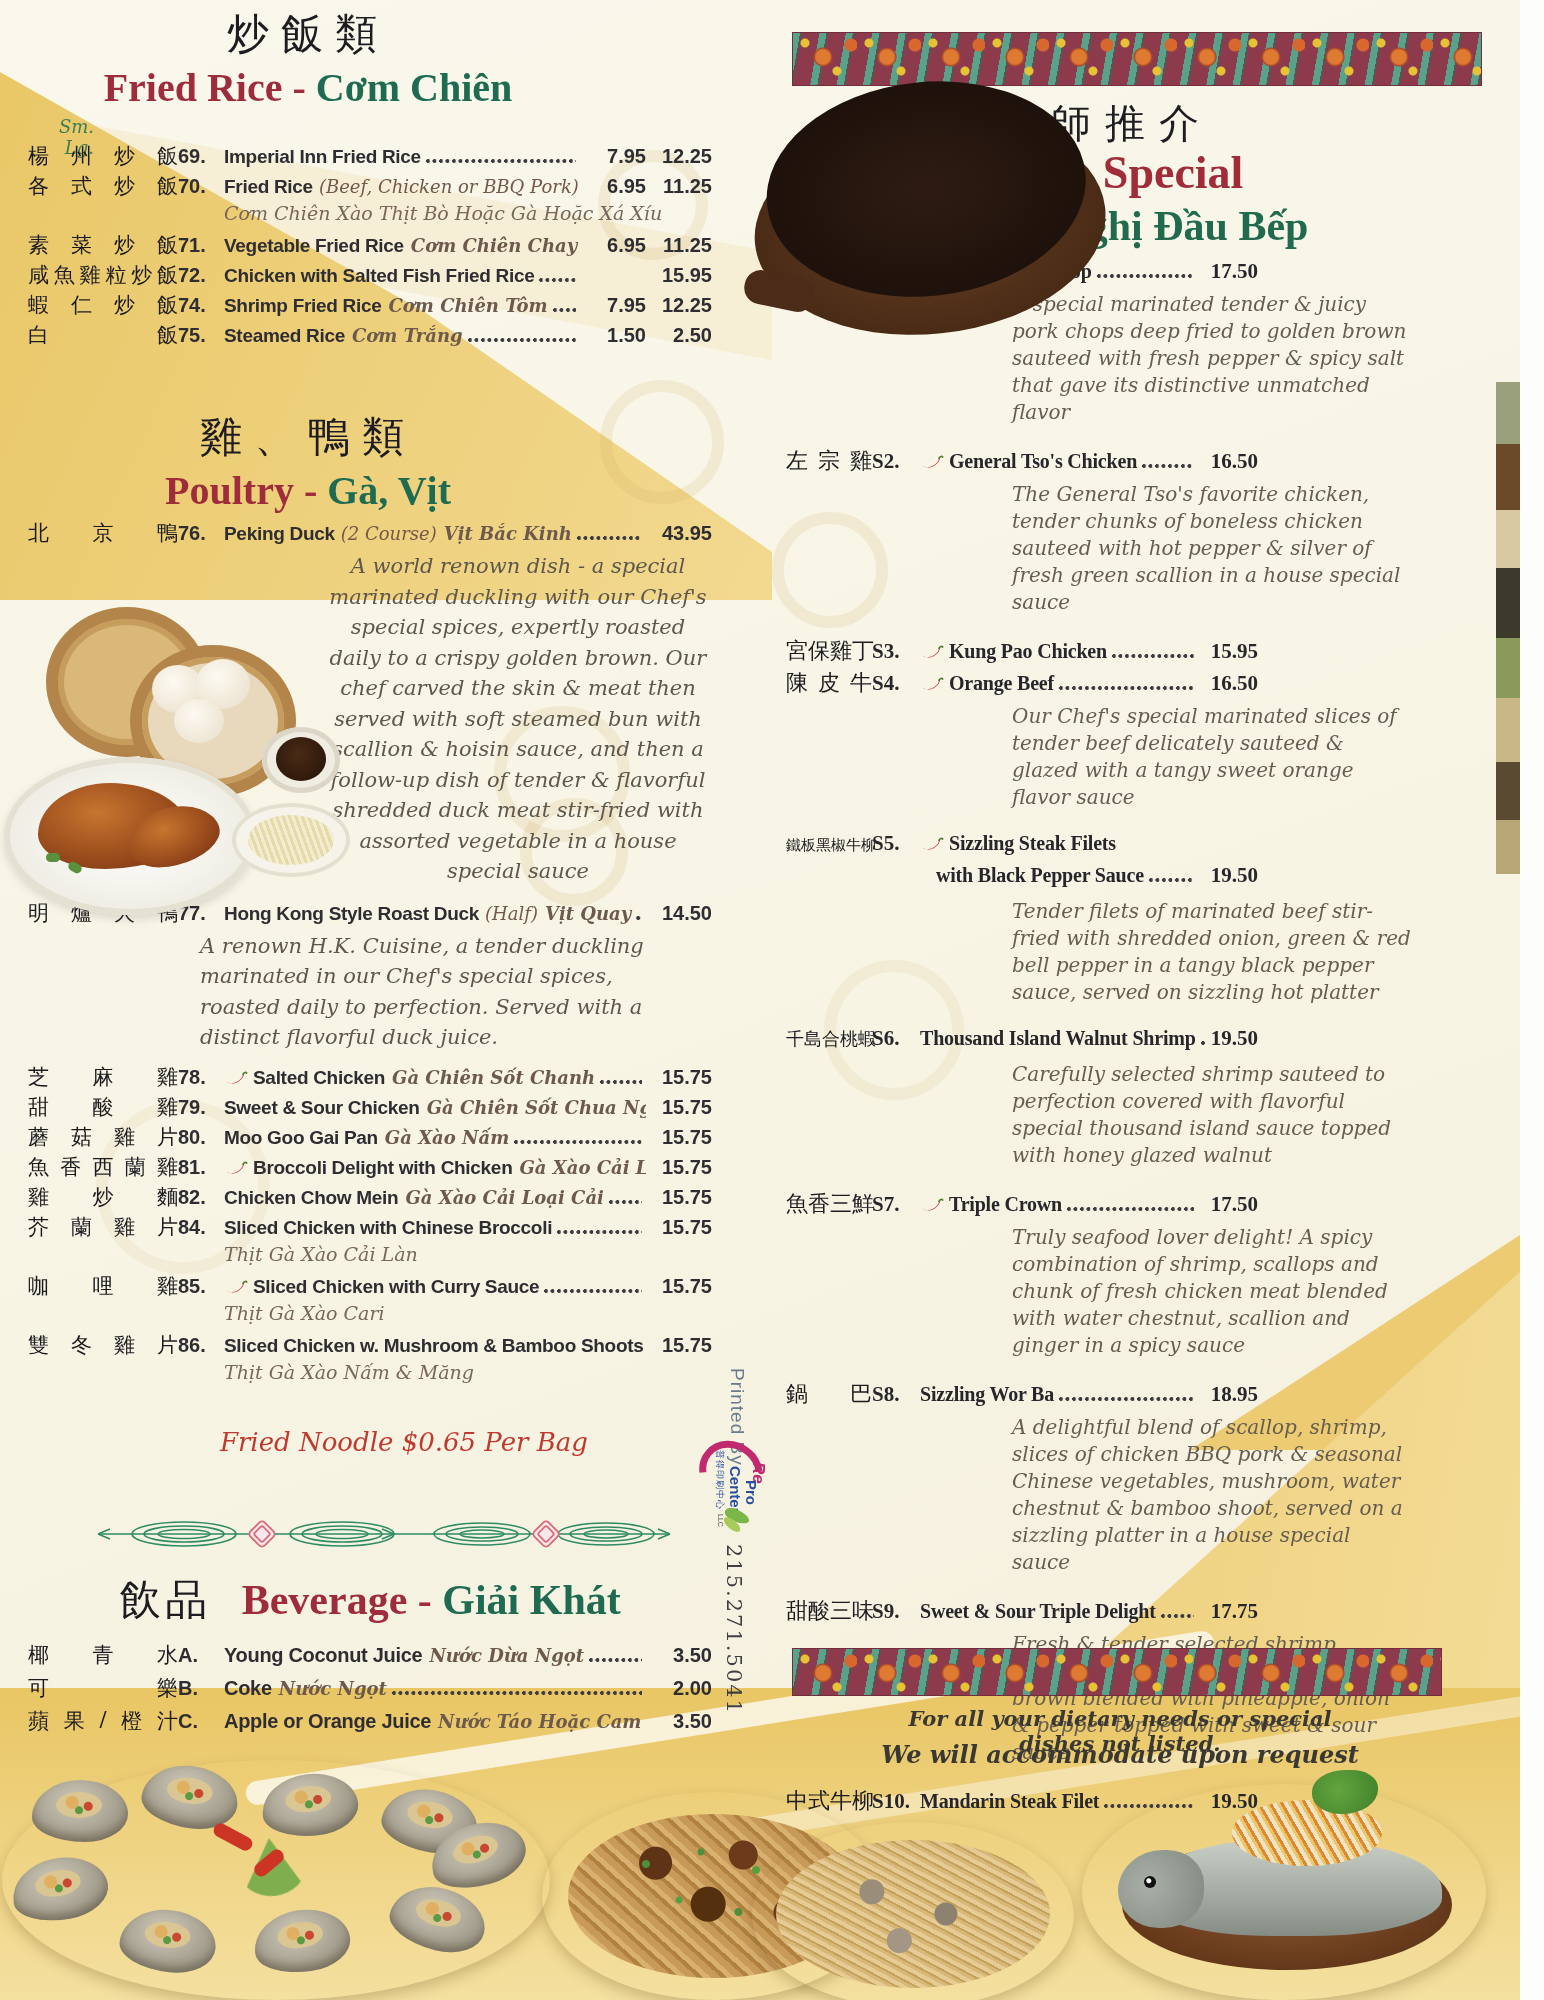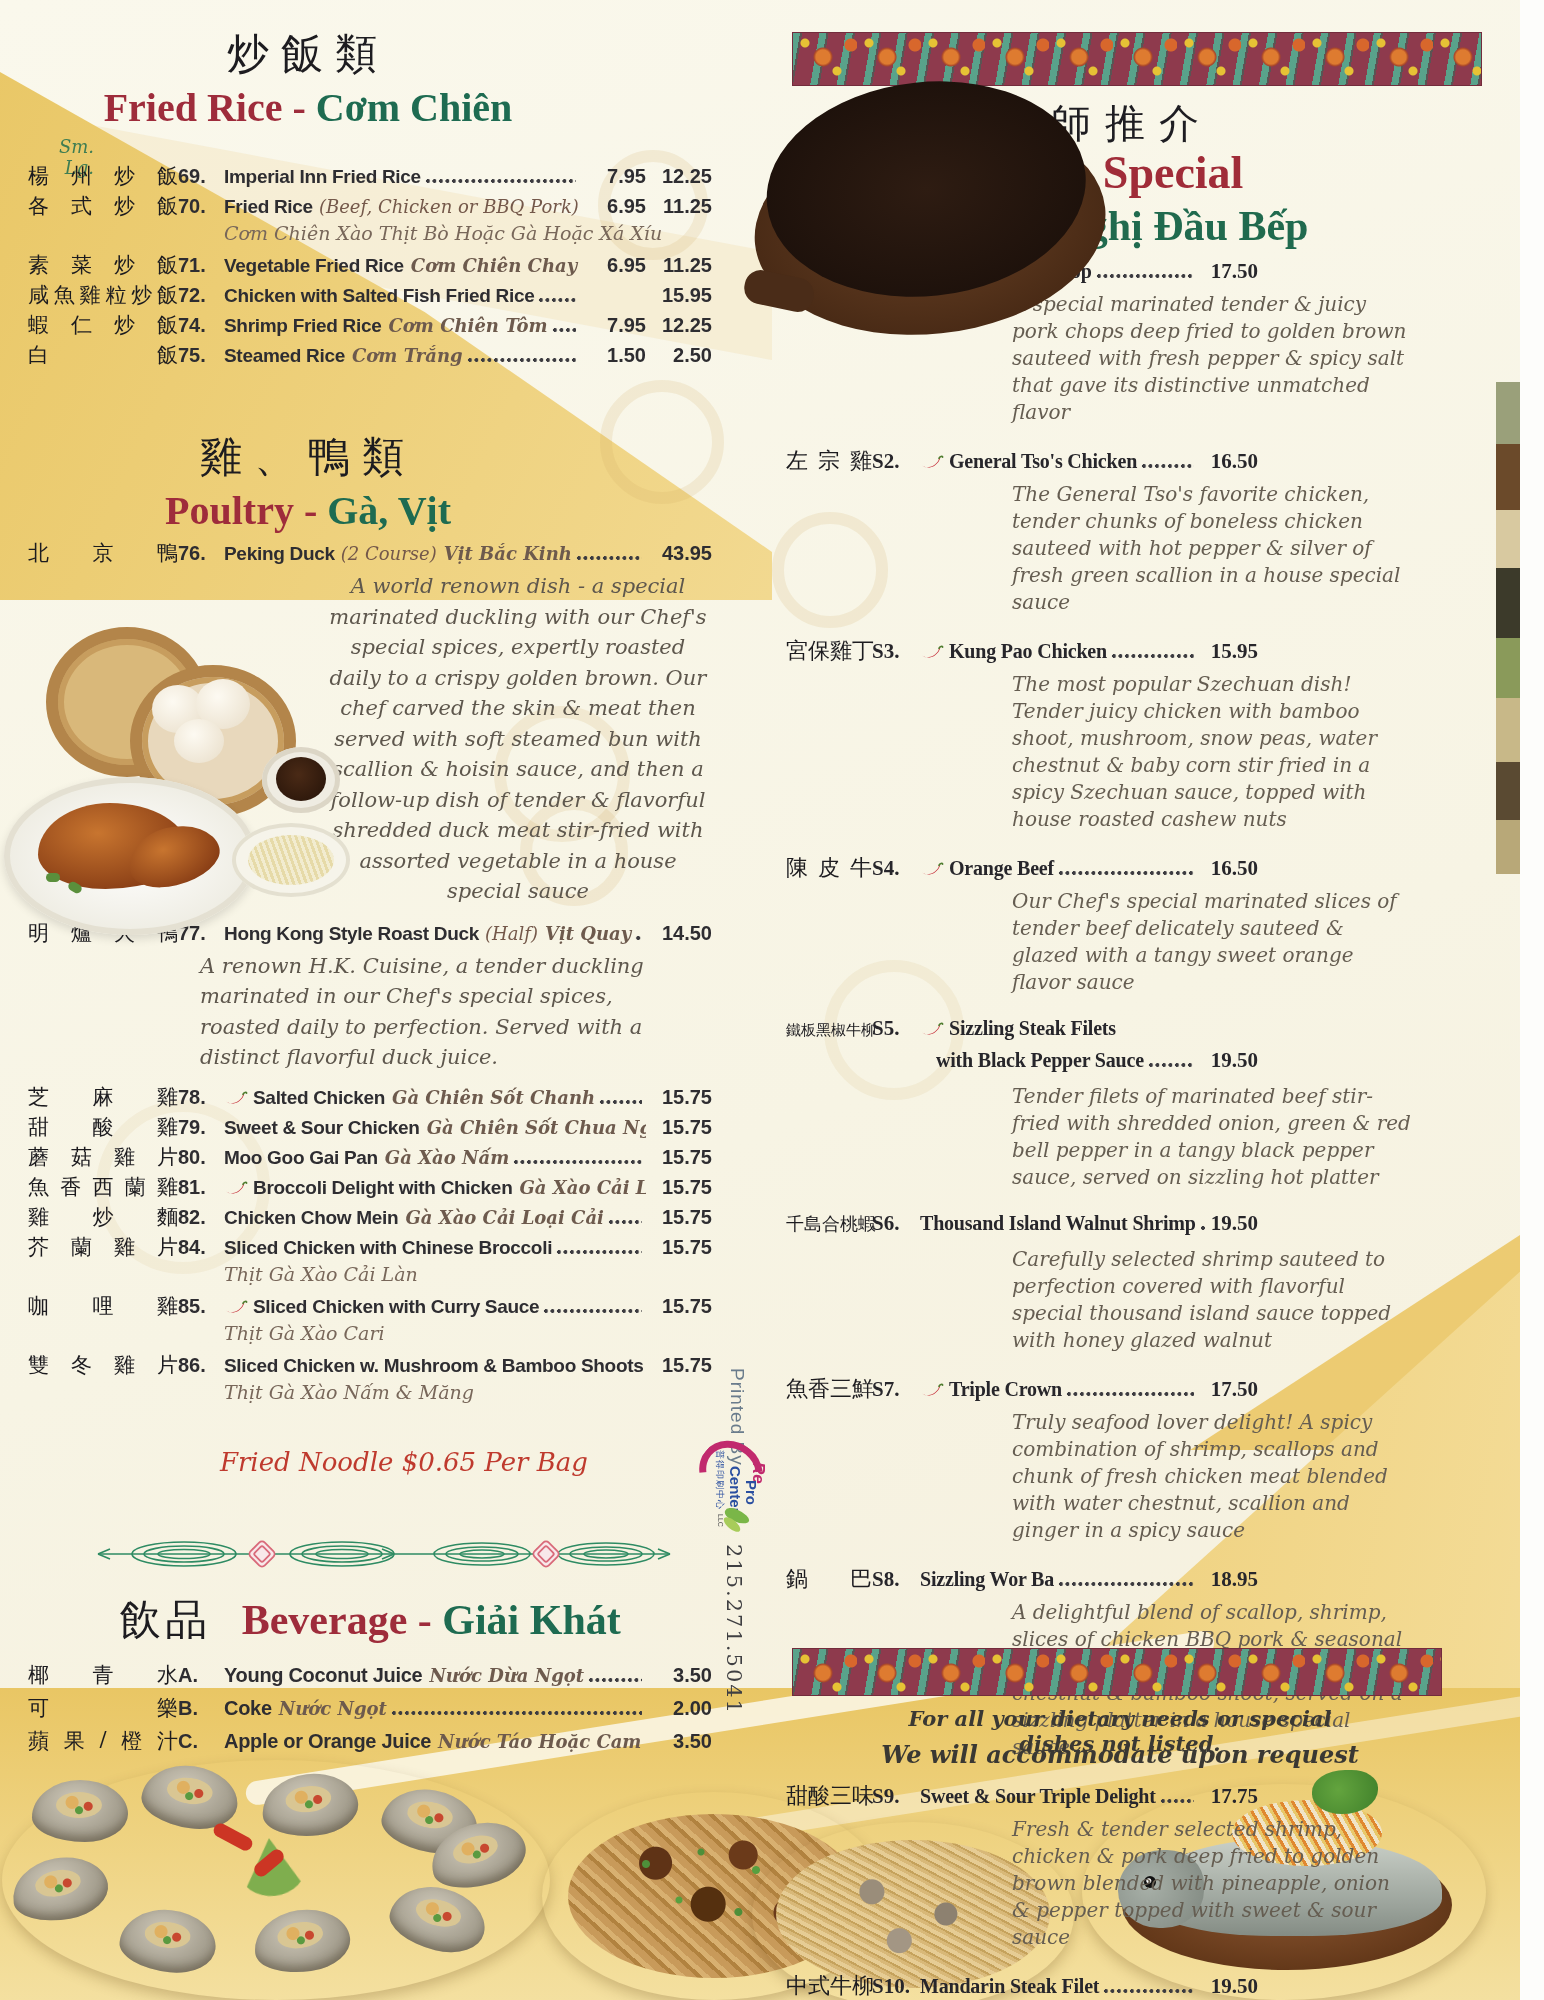--- a/index.html
+++ b/index.html
@@ -13,21 +13,21 @@
   .wedge-left{left:0;top:1400;width:772px;height:600px;background:linear-gradient(115deg,#e9c766,#f2d990);
               clip-path:polygon(0 12%,55% 52%,100% 92%,100% 100%,0 100%);}
   .wedge-right{left:772px;top:1250px;width:772px;height:750px;background:linear-gradient(100deg,#ecca6e,#f4dd9a);
                clip-path:polygon(100% 0,100% 100%,0 100%,0 93%);}
   .wedge-s8{left:1190px;top:1235px;width:330px;height:215px;background:#ebc766;opacity:.9;
             clip-path:polygon(100% 0,100% 100%,0 100%);}
   .strip{left:0;top:1688px;width:1544px;height:312px;background:linear-gradient(#e9c664,#f4e0a0);}
   .streak{background:rgba(252,248,235,.85);transform:rotate(-9deg);border-radius:12px;}
   .ring{border-radius:50%;border:12px solid rgba(203,166,92,.16);}
   
-  .col-left{position:absolute;left:28px;top:28px;width:684px;z-index:3;}
+  .col-left{position:absolute;left:28px;top:8px;width:684px;z-index:3;}
   .sec-zh{width:560px;text-align:center;font-family:"DejaVu Serif",serif;font-size:42px;
           letter-spacing:12px;color:#1d1c20;height:56px;line-height:52px;}
   .sec-en{width:560px;text-align:center;font-family:"Liberation Serif",serif;font-weight:bold;
           font-size:40px;color:#9e2c3b;height:52px;line-height:48px;}
   .sec-en .vi{color:#1e6b51;}
   .smlg{display:flex;height:26px;font-family:"DejaVu Serif",serif;font-style:italic;
         font-size:18px;color:#3f7d52;flex-direction:column;}
   .smlg .sp{flex:1;}
   .smlg .c{width:66px;text-align:right;}
   .row{display:flex;align-items:baseline;height:30px;font-weight:bold;font-size:19px;
@@ -702,21 +702,20 @@
             <span class="hs-mid">
               <span class="chili"><svg viewBox="0 0 26 16" width="24" height="15">
                   <path d="M2 12 C7 16.5 16 14 20 7 C20.8 5.4 20 4.2 22 4 C21.4 7 19 10.2 16 12.2 C11.6 15.2 5 15.2 2 12 Z" fill="#c32430"></path>
                   <path d="M20.5 4.6 C21.6 2.4 24 1.8 24.6 3.2" stroke="#4e7d2f" stroke-width="1.7" fill="none" stroke-linecap="round"></path>
                 </svg></span>
               <span class="hs-nm">Kung Pao Chicken</span>
               <span class="dots"></span>
             </span>
             <span class="hs-price">15.95</span>
           </div>
-          <div class="hs-desc">The most popular Szechuan dish! Tender juicy chicken with bamboo shoot, mushroom, snow peas, water chestnut &amp; baby corn stir fried in a spicy Szechuan sauce, topped with house roasted cashew nuts</div>
         </div>
         <div class="hs-item">
           <div class="hs-row">
             <span class="hs-zh" style="font-size: 22px;">
               <span>陳</span>
               <span>皮</span>
               <span>牛</span>
             </span>
             <span class="hs-code">S4.</span>
             <span class="hs-mid">

